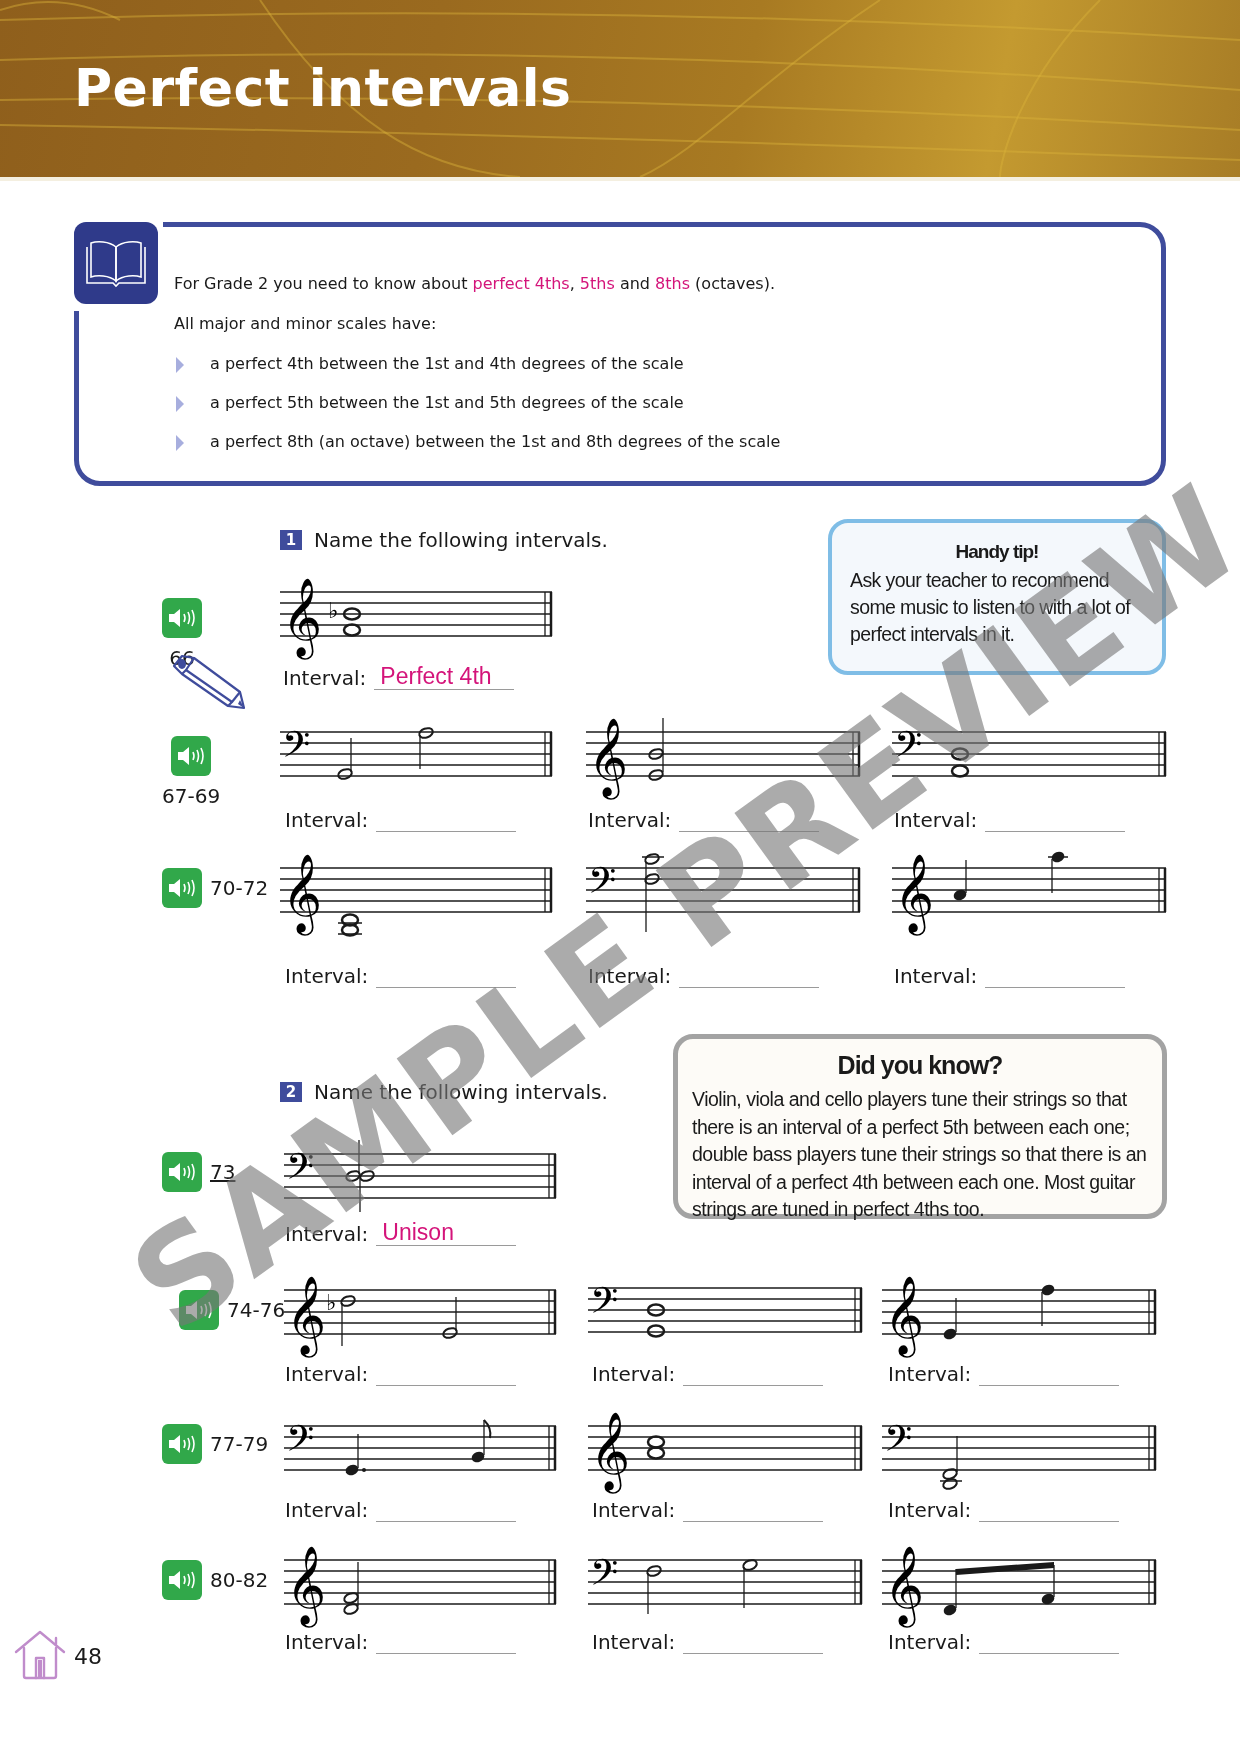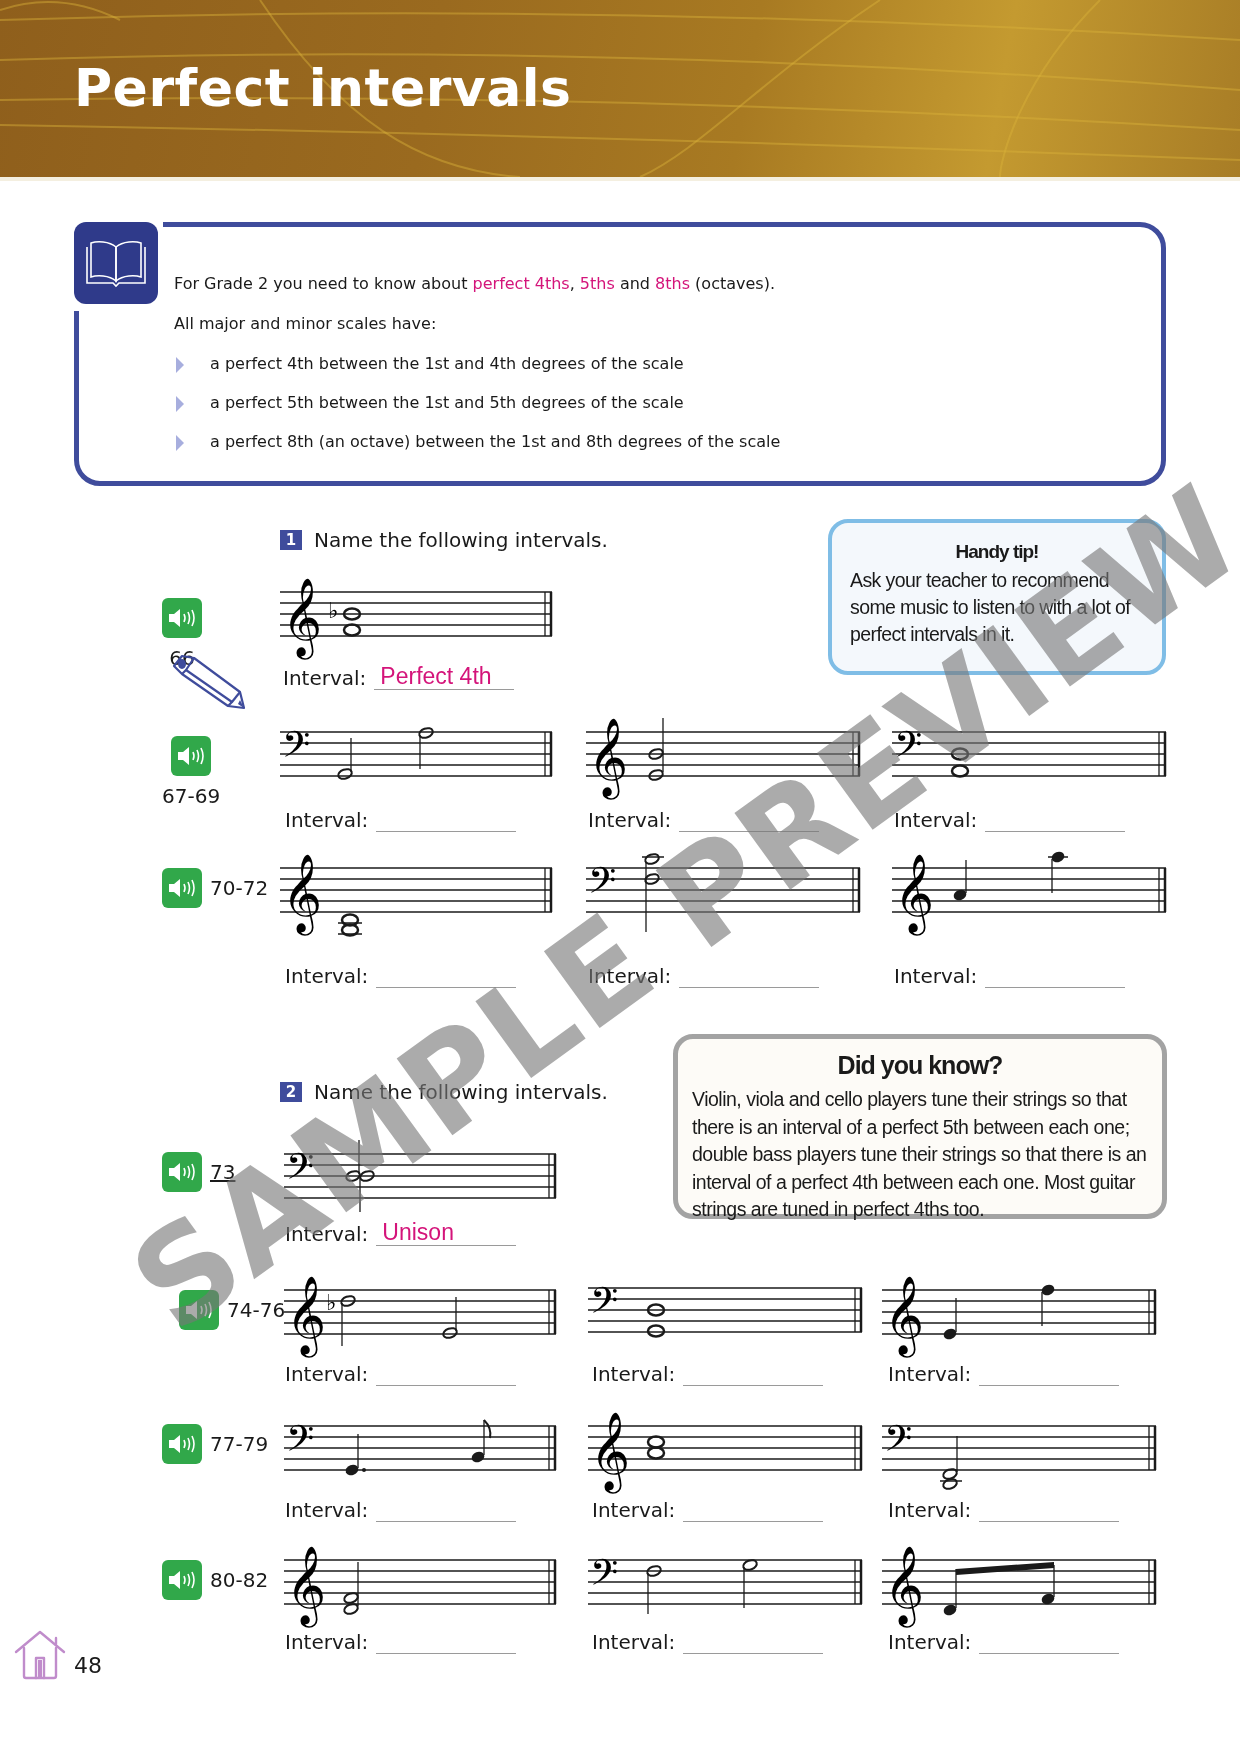--- a/index.html
+++ b/index.html
@@ -87,21 +87,21 @@
 
   
   .watermark {
     position: absolute; left: 60px; top: 800px; font-size: 130px; font-weight: bold;
     color: rgba(120,120,120,0.62); transform: rotate(-36deg); transform-origin: left top;
     white-space: nowrap; letter-spacing: 2px; pointer-events: none; font-family: "DejaVu Sans", sans-serif;
   }
 
   
   .footer { position: absolute; left: 14px; top: 1630px; display: flex; align-items: flex-end; gap: 8px; }
-  .footer .pg { font-size: 22px; color: #1a1a1a; margin-bottom: 2px; }
+  .footer .pg { font-size: 22px; color: #1a1a1a; margin-bottom: 11px; }
 </style>
 </head>
 <body>
 
 <div class="banner">
   <svg class="waves" width="1240" height="177">
     <g stroke="#d9b13a" stroke-opacity="0.45" fill="none" stroke-width="2">
       <path d="M0 20 Q 600 0 1240 40"></path>
       <path d="M0 60 Q 600 40 1240 90"></path>
       <path d="M0 100 Q 600 90 1240 130"></path>

